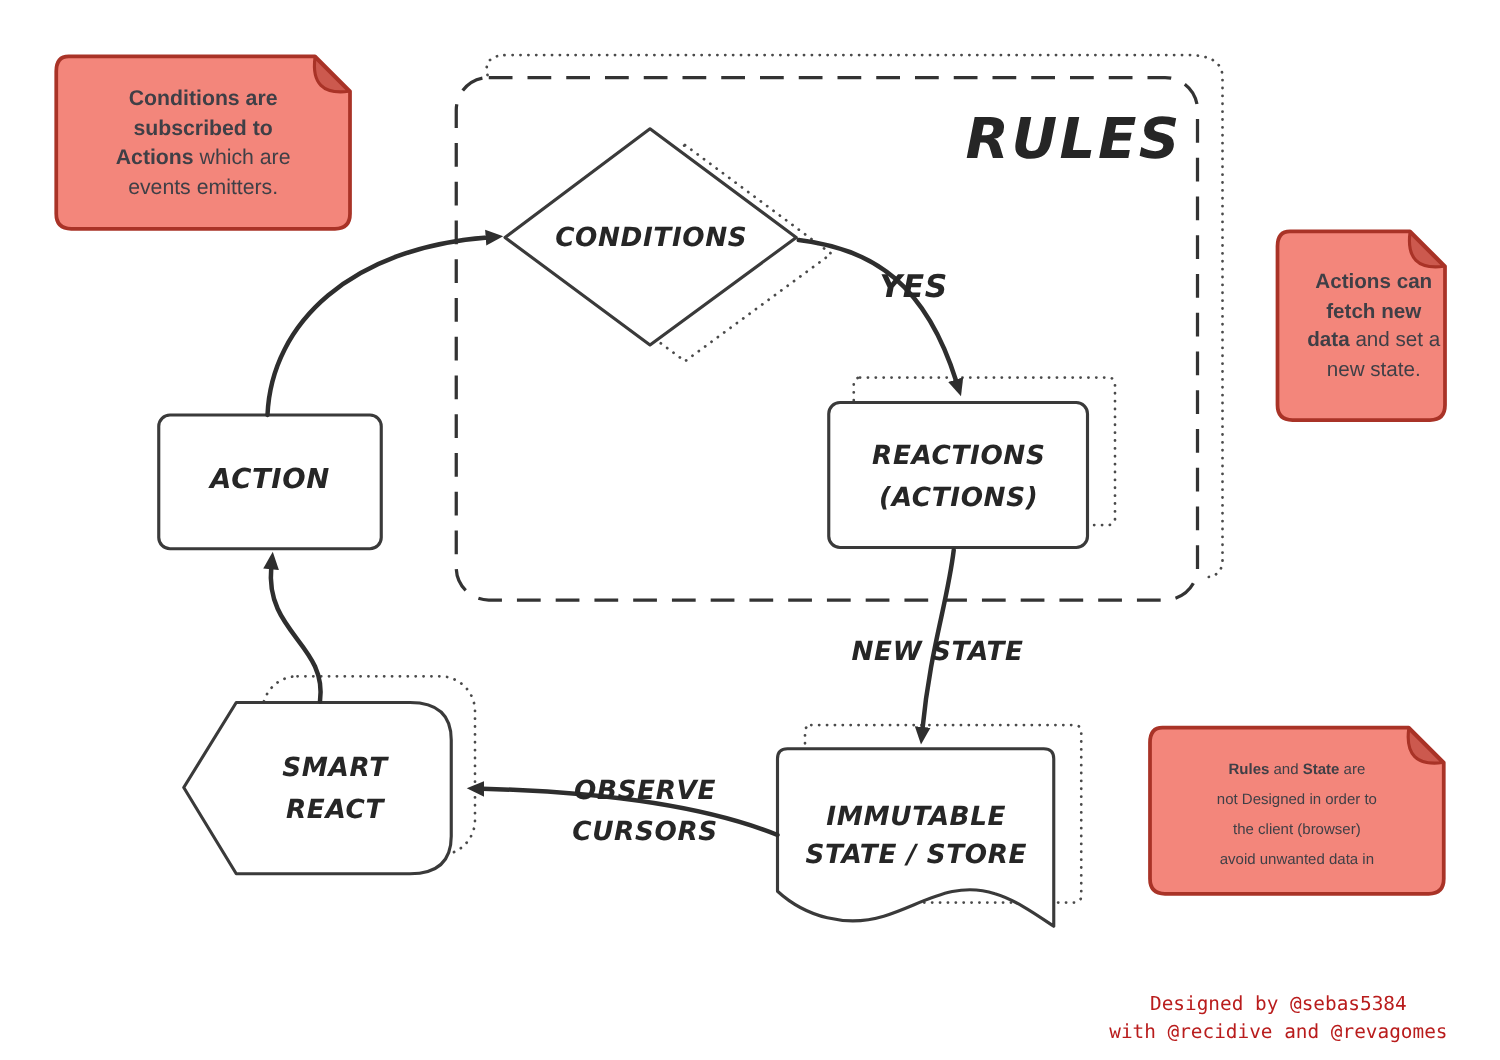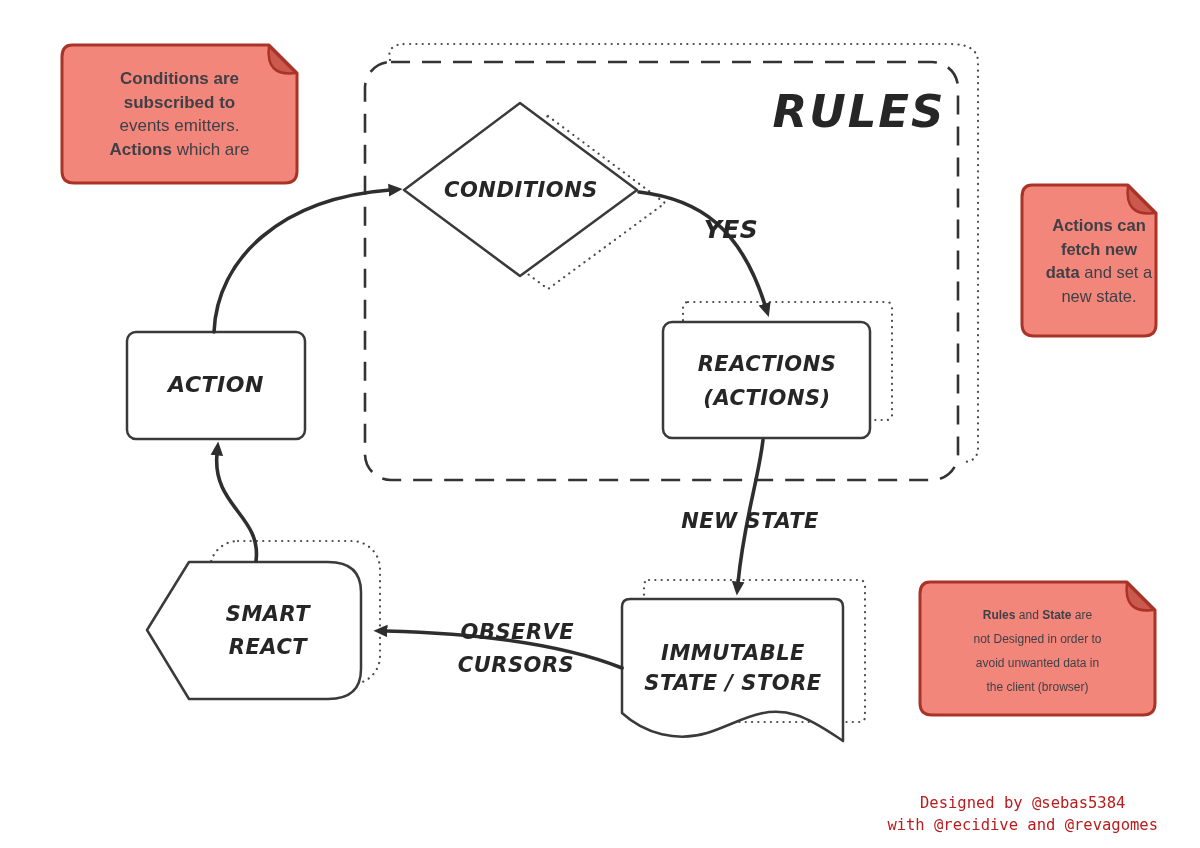--- a/index.html
+++ b/index.html
@@ -8,21 +8,21 @@
   svg{display:block;}
   .diagram-svg{position:absolute;left:0;top:0;}
 
   
   .lbl{position:absolute;transform:translate(-50%,-50%);
        font-family:"DejaVu Sans", sans-serif;font-style:italic;font-weight:700;
        color:#262626;white-space:nowrap;text-align:center;letter-spacing:.5px;}
   .lbl-node{font-size:21px;}
   .lbl-rules{font-size:45px;letter-spacing:2px;}
   .lbl-yes{font-size:25px;}
-  .lbl-edge{font-size:21px;text-align:right;}
+  .lbl-edge{font-size:21px;}
   .lh34{line-height:34px;} .lh33{line-height:33px;} .lh30{line-height:30px;}
 
   
   .note{position:absolute;}
   .note svg{position:absolute;left:0;top:0;}
   .note-text{position:relative;text-align:center;
        font-family:"Liberation Sans", sans-serif;font-size:17px;line-height:23.5px;
        color:#3F3F46;}
   .note-text .b{font-weight:700;}
   .n1 .note-text{padding-top:24px;}
@@ -95,30 +95,30 @@
 
   <div class="lbl lbl-yes" style="left:731px;top:229px;">YES</div>
 
   <div class="lbl lbl-edge" style="left:750px;top:521px;">NEW STATE</div>
 
   <div class="lbl lbl-edge lh33" style="left:516px;top:649px;">
     <div>OBSERVE</div>
     <div>CURSORS</div>
   </div>
 
-  <div class="note n1" style="left:60px;top:43px;width:239px;height:142px;">
+  <div class="note n1" style="left:43px;top:43px;width:239px;height:142px;">
     <svg width="239" height="142" viewBox="0 0 239 142">
       <path d="M 12,2 H 209 L 237,30 V 128 Q 237,140 225,140 H 14 Q 2,140 2,128 V 14 Q 2,2 12,2 Z" fill="#F3867B" stroke="#A93327" stroke-width="3" stroke-linejoin="round"></path>
       <path d="M 209,3 L 236,30 Q 205,34 209,3 Z" fill="#CC594E" stroke="#A93327" stroke-width="2.5" stroke-linejoin="round"></path>
     </svg>
     <div class="note-text">
         <div class="note-line"><span class="b">Conditions are</span></div>
         <div class="note-line"><span class="b">subscribed to</span></div>
+        <div class="note-line"><span class="b">Actions</span><span> which are</span></div>
         <div class="note-line"><span>events emitters.</span></div>
-        <div class="note-line"><span class="b">Actions</span><span> which are</span></div>
       </div>
   </div>
 
   <div class="note n2" style="left:1020px;top:183px;width:158px;height:155px;">
     <svg width="138" height="155" viewBox="0 0 138 155">
       <path d="M 12,2 H 108 L 136,30 V 141 Q 136,153 124,153 H 14 Q 2,153 2,141 V 14 Q 2,2 12,2 Z" fill="#F3867B" stroke="#A93327" stroke-width="3" stroke-linejoin="round"></path>
       <path d="M 108,3 L 135,30 Q 104,34 108,3 Z" fill="#CC594E" stroke="#A93327" stroke-width="2.5" stroke-linejoin="round"></path>
     </svg>
     <div class="note-text">
         <div class="note-line"><span class="b">Actions can</span></div>
@@ -129,22 +129,22 @@
   </div>
 
   <div class="note n3" style="left:918px;top:580px;width:239px;height:137px;">
     <svg width="239" height="137" viewBox="0 0 239 137">
       <path d="M 12,2 H 209 L 237,30 V 123 Q 237,135 225,135 H 14 Q 2,135 2,123 V 14 Q 2,2 12,2 Z" fill="#F3867B" stroke="#A93327" stroke-width="3" stroke-linejoin="round"></path>
       <path d="M 209,3 L 236,30 Q 205,34 209,3 Z" fill="#CC594E" stroke="#A93327" stroke-width="2.5" stroke-linejoin="round"></path>
     </svg>
     <div class="note-text">
         <div class="note-line"><span class="b">Rules</span><span> and </span><span class="b">State</span><span> are</span></div>
         <div class="note-line"><span>not Designed in order to</span></div>
+        <div class="note-line"><span>the client (browser)</span></div>
         <div class="note-line"><span>avoid unwanted data in</span></div>
-        <div class="note-line"><span>the client (browser)</span></div>
       </div>
   </div>
 
   <div class="footer">
     <div>Designed by @sebas5384</div>
     <div>with @recidive and @revagomes</div>
   </div>
 
 </div>
 

